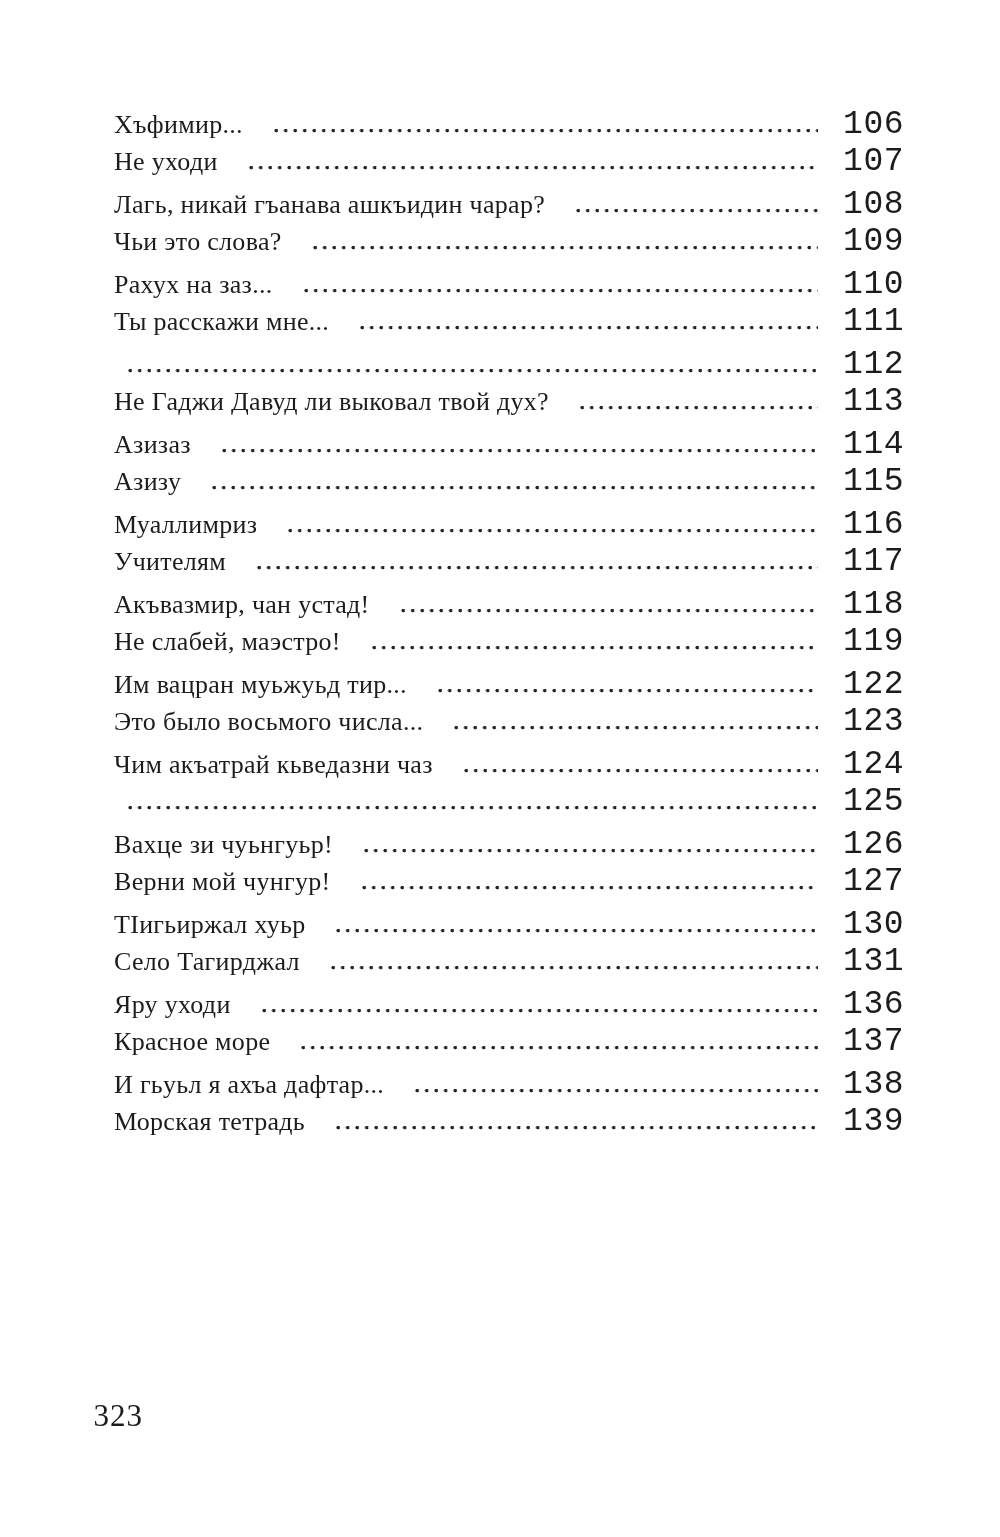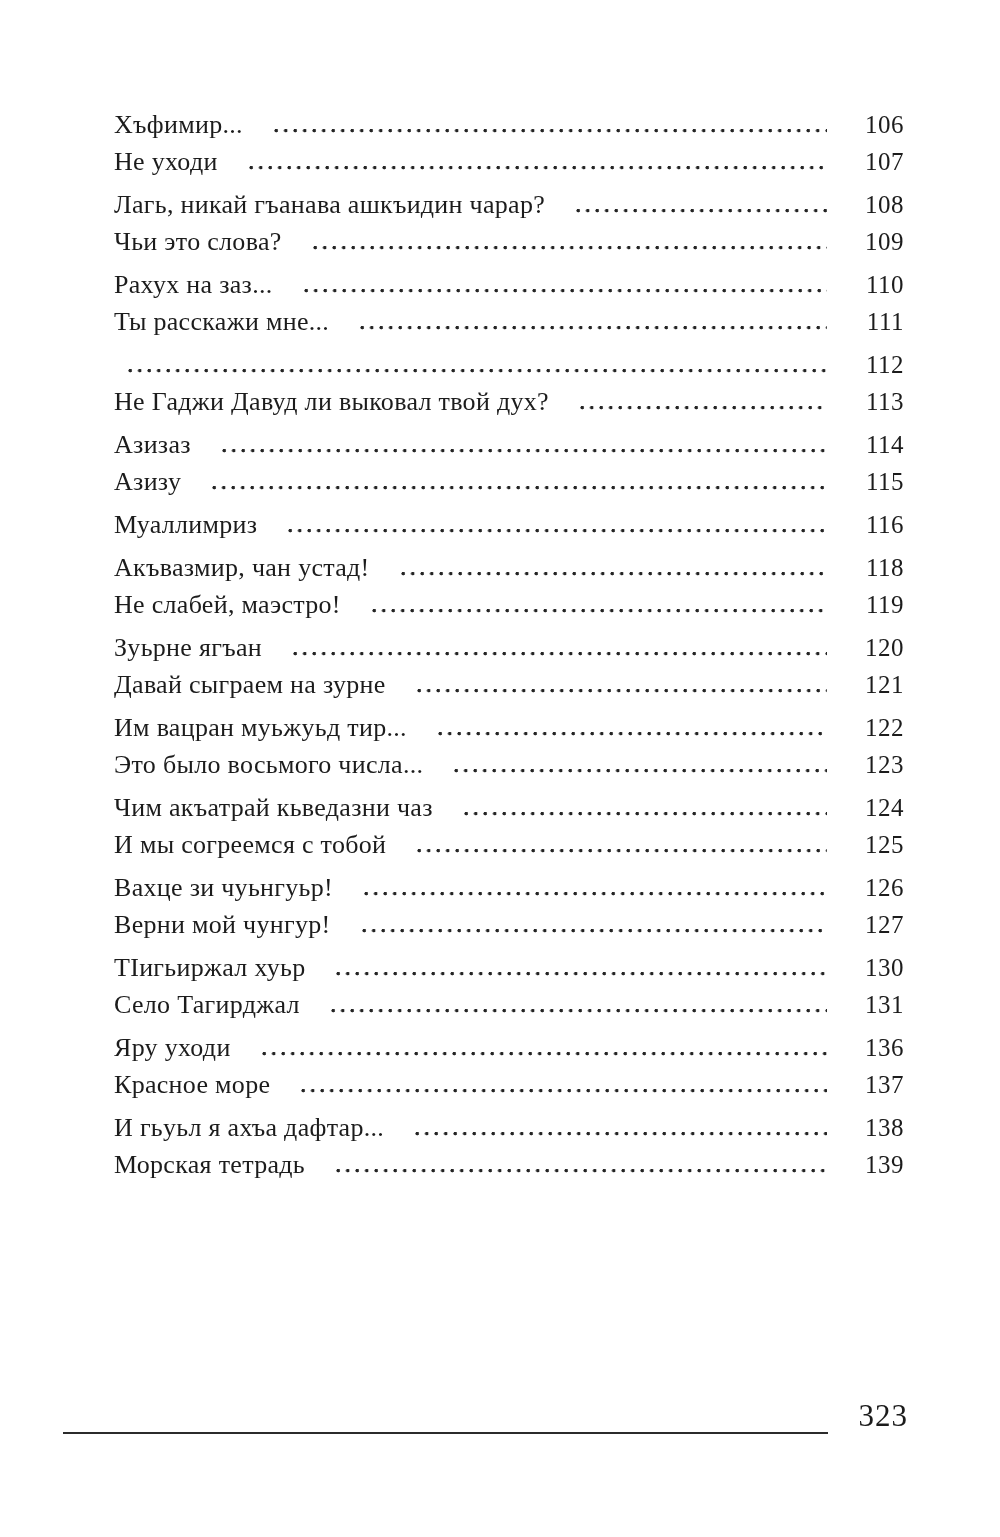--- a/index.html
+++ b/index.html
@@ -42,31 +42,33 @@
     margin: 0 8px 0 14px;
     background-image: radial-gradient(circle at 2.2px 2.6px, #242424 1.5px, transparent 2.1px);
     background-size: 9.5px 5px;
     background-repeat: repeat-x;
     background-position: left bottom;
     min-width: 20px;
   }
   .pnum {
     min-width: 52px;
     text-align: right;
-    font-size: 25px;
+    font-size: 33px;
     letter-spacing: 0.5px;
+    font-family: Liberation Mono, monospace;
   }
   .footer {
     position: absolute;
     left: 63px;
     right: 92px;
     top: 1396px;
     height: 38px;
     display: flex;
-    align-items: flex-end;
+    align-items: flex-start;
+    flex-direction: column;
   }
   .footer-rule {
     flex: 1 1 auto;
     height: 0;
     border-top: 2px solid #2b2b2b;
   }
   .footer-num {
     font-size: 31px;
     letter-spacing: 1px;
     margin-left: 22px;
@@ -139,65 +141,57 @@
     <span class="leader"></span>
     <span class="pnum">115</span>
   </div>
       </div>
       <div class="toc-pair">
         <div class="toc-row">
     <span class="title">Муаллимриз</span>
     <span class="leader"></span>
     <span class="pnum">116</span>
   </div>
+        <div class="toc-row">
+    <span class="title">Учителям</span>
+    <span class="leader"></span>
+    <span class="pnum">117</span>
+  </div>
       </div>
       <div class="toc-pair">
         <div class="toc-row">
     <span class="title">Акъвазмир, чан устад!</span>
     <span class="leader"></span>
     <span class="pnum">118</span>
   </div>
         <div class="toc-row">
     <span class="title">Не слабей, маэстро!</span>
     <span class="leader"></span>
     <span class="pnum">119</span>
   </div>
       </div>
       <div class="toc-pair">
         <div class="toc-row">
-    <span class="title">Зуьрне ягъан</span>
-    <span class="leader"></span>
-    <span class="pnum">120</span>
-  </div>
-        <div class="toc-row">
-    <span class="title">Давай сыграем на зурне</span>
-    <span class="leader"></span>
-    <span class="pnum">121</span>
-  </div>
-      </div>
-      <div class="toc-pair">
-        <div class="toc-row">
     <span class="title">Им вацран муьжуьд тир...</span>
     <span class="leader"></span>
     <span class="pnum">122</span>
   </div>
         <div class="toc-row">
     <span class="title">Это было восьмого числа...</span>
     <span class="leader"></span>
     <span class="pnum">123</span>
   </div>
       </div>
       <div class="toc-pair">
         <div class="toc-row">
     <span class="title">Чим акъатрай кьведазни чаз</span>
     <span class="leader"></span>
     <span class="pnum">124</span>
   </div>
         <div class="toc-row">
-    <span class="title">И мы согреемся с тобой</span>
     <span class="leader"></span>
     <span class="pnum">125</span>
   </div>
       </div>
       <div class="toc-pair">
         <div class="toc-row">
     <span class="title">Вахце зи чуьнгуьр!</span>
     <span class="leader"></span>
     <span class="pnum">126</span>
   </div>

